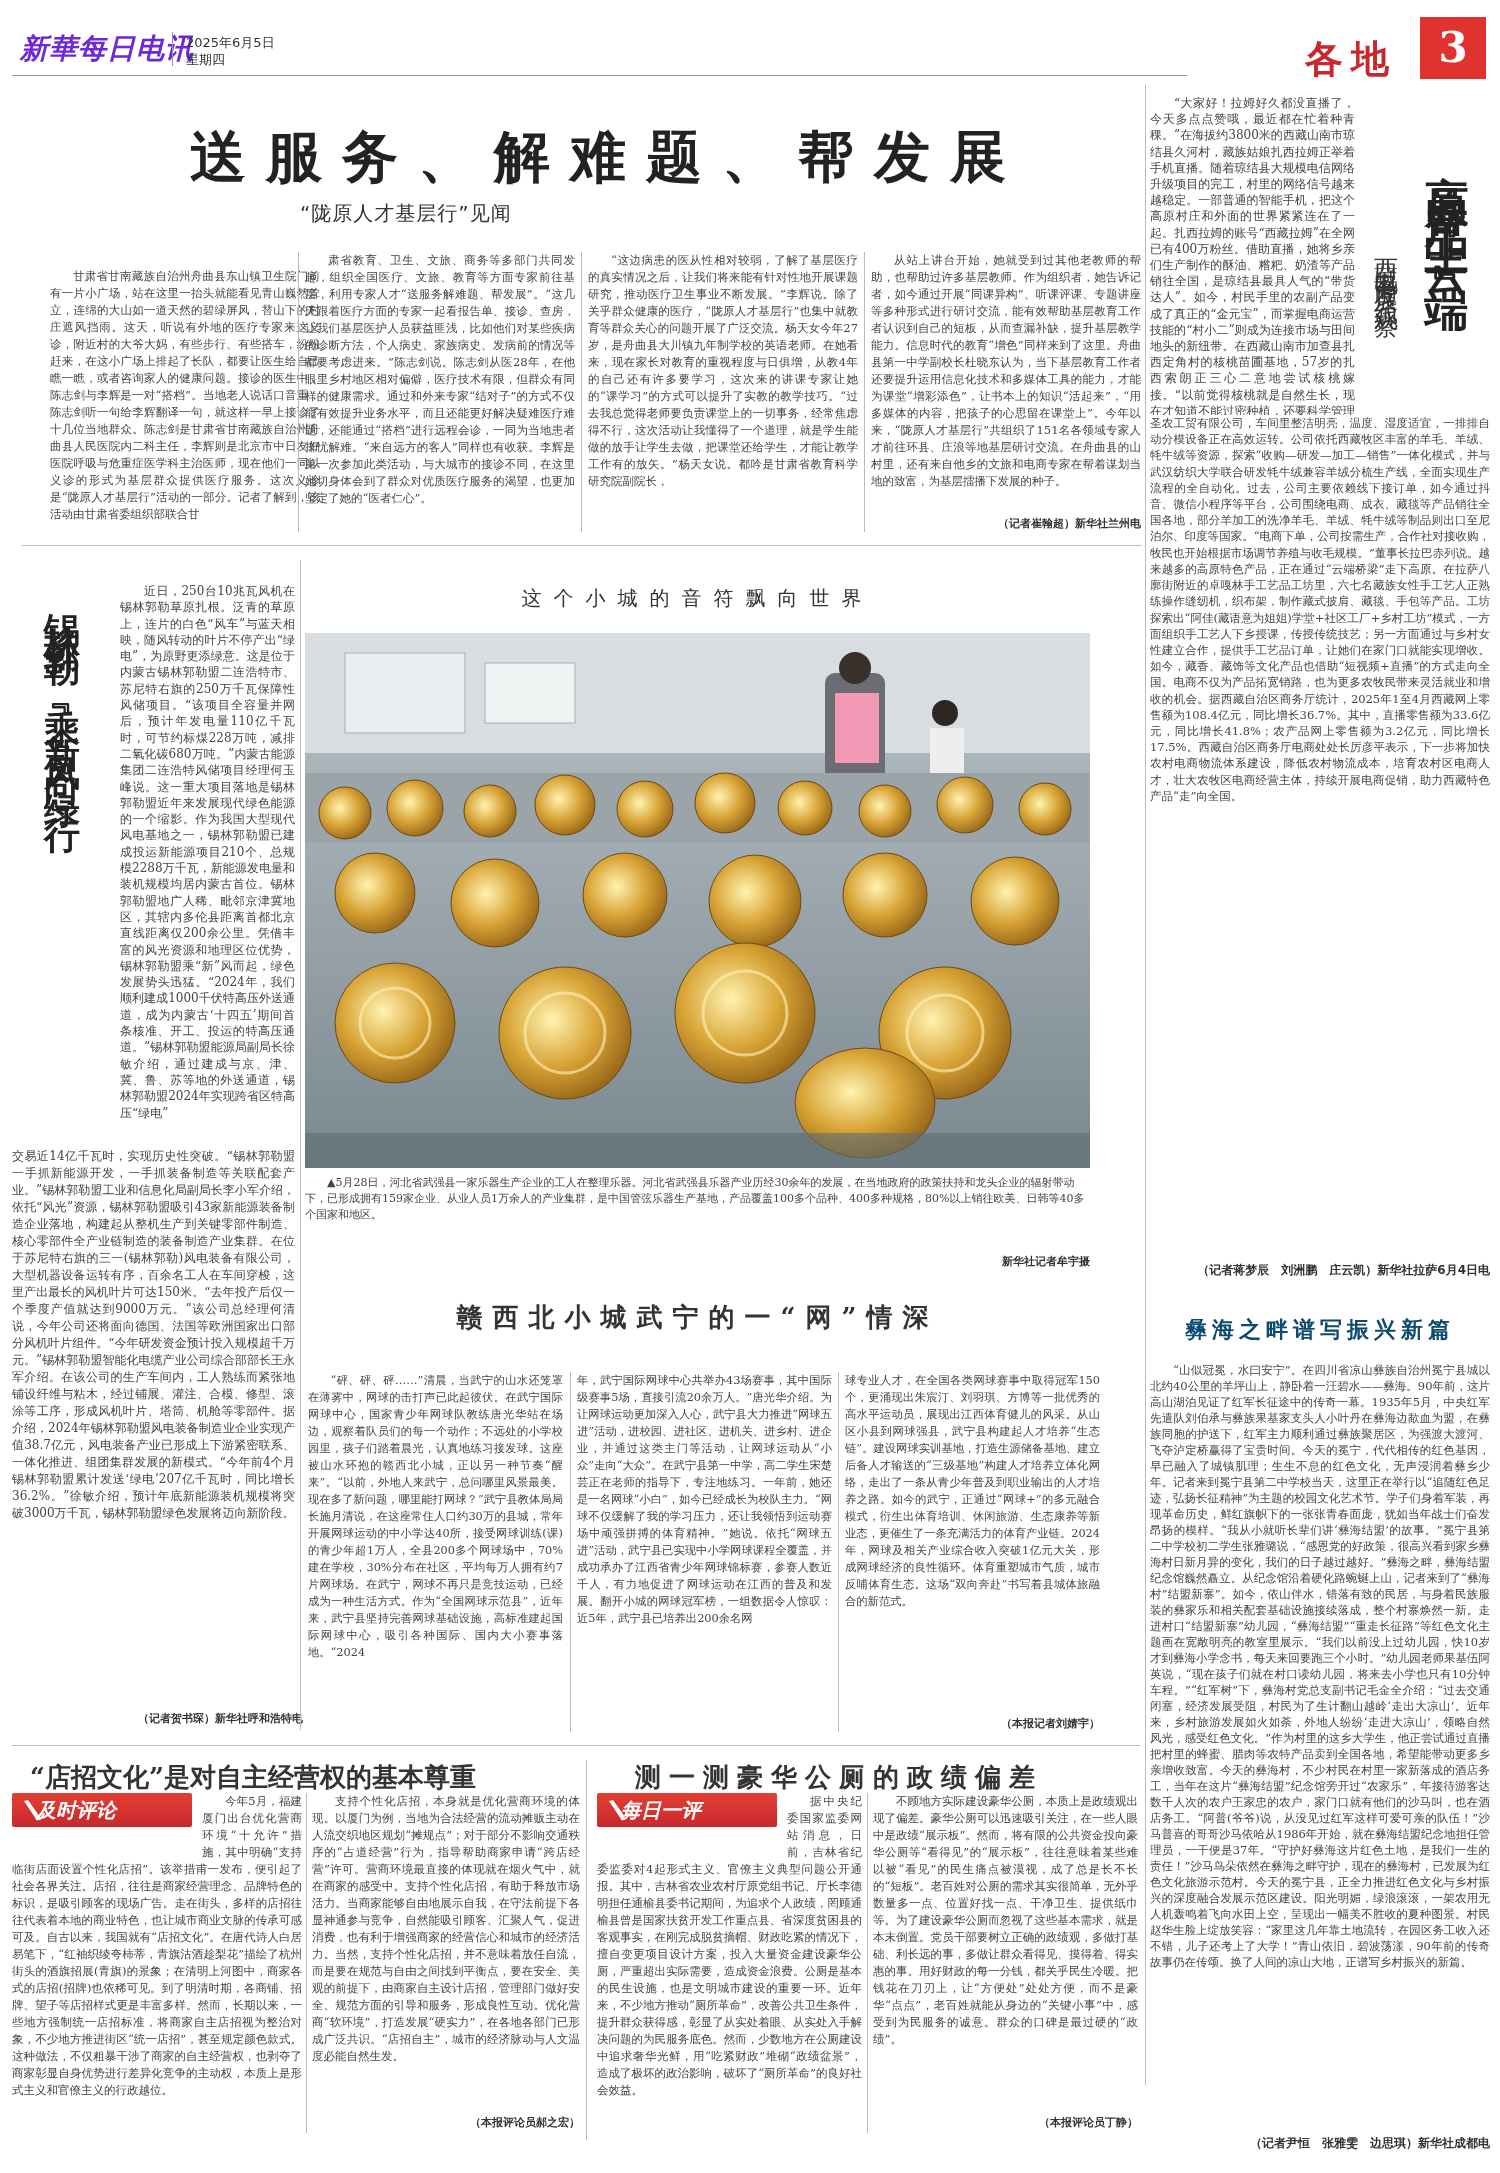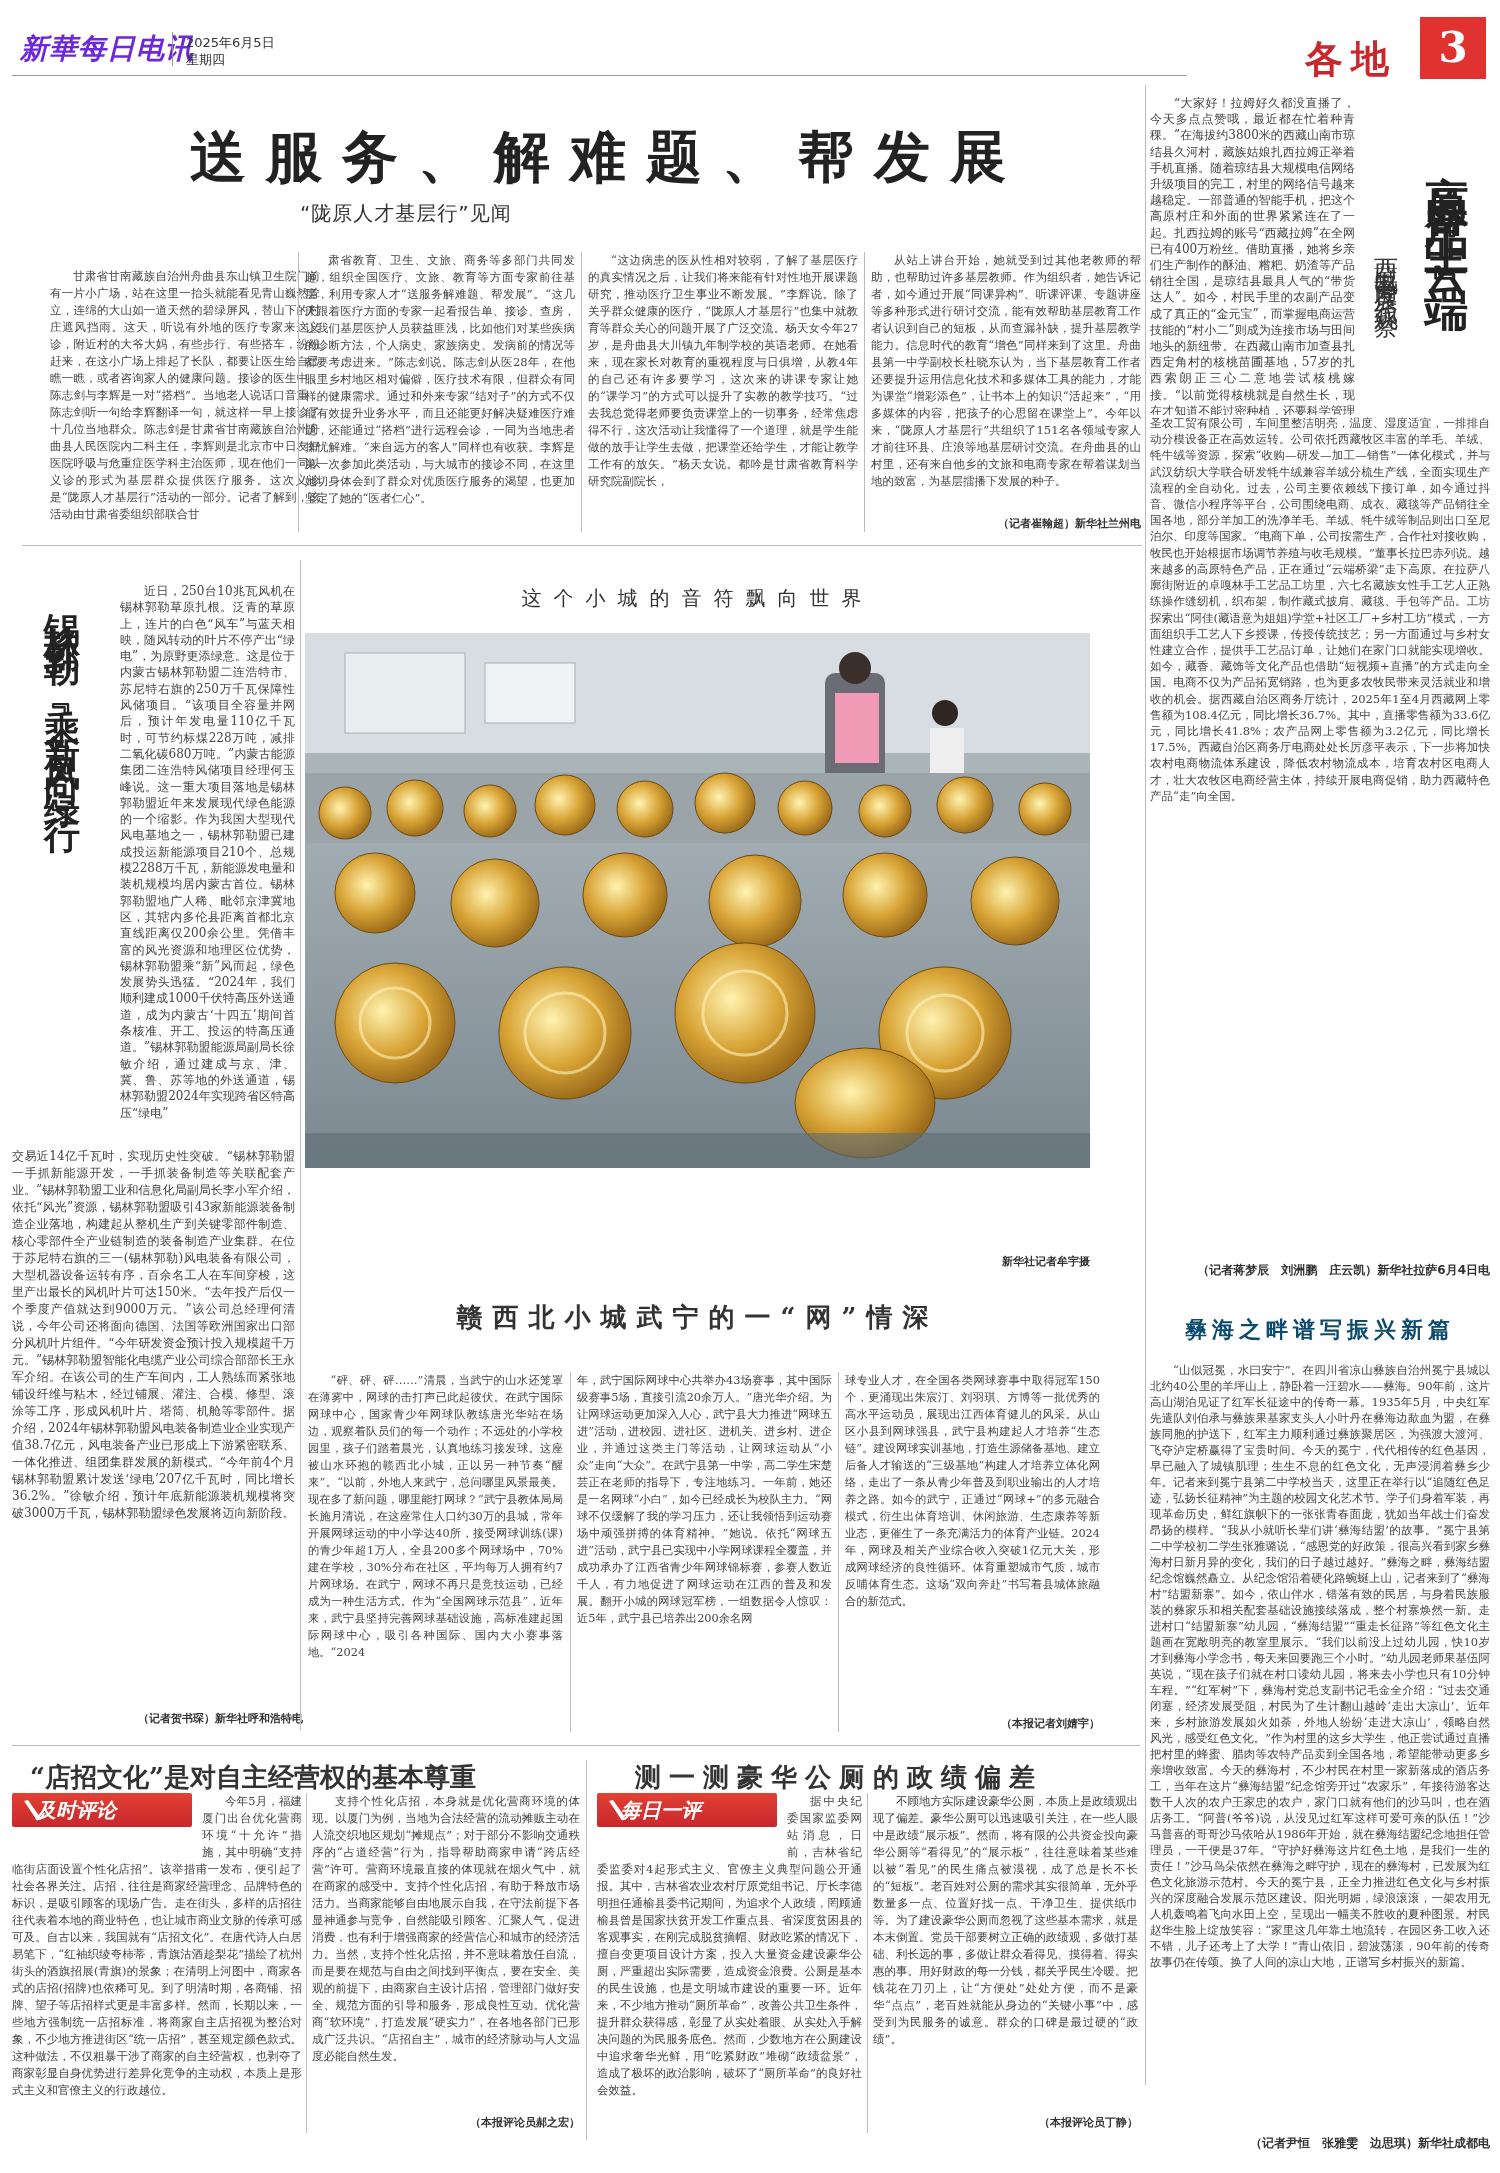--- a/index.html
+++ b/index.html
@@ -121,20 +121,21 @@
     <g fill="none" stroke="#fff2bb" stroke-width="3" opacity="0.6">
       <circle cx="90" cy="390" r="35"></circle>
         <circle cx="260" cy="400" r="40"></circle>
         <circle cx="440" cy="380" r="42"></circle>
         <circle cx="640" cy="400" r="38"></circle>
     </g>
     <rect x="0" y="500" width="785" height="35" fill="#5d6c73" opacity="0.6"></rect>
   </svg>
 </div>
 <div class="abs photo-caption">
+  <p style="text-indent:2em;">▲5月28日，河北省武强县一家乐器生产企业的工人在整理乐器。河北省武强县乐器产业历经30余年的发展，在当地政府的政策扶持和龙头企业的辐射带动下，已形成拥有159家企业、从业人员1万余人的产业集群，是中国管弦乐器生产基地，产品覆盖100多个品种、400多种规格，80%以上销往欧美、日韩等40多个国家和地区。</p>
 </div>
 <div class="abs byline" style="left:900px; top:1254px; width:190px; text-align:right;">新华社记者牟宇摄</div>
 
 <div class="abs" style="left:305px; top:1300px; width:785px; text-align:center; font-size:26px; letter-spacing:10px; color:#333; font-weight:bold;">赣西北小城武宁的一“网”情深</div>
 <div class="abs body-text" style="left:308px; top:1372px; width:255px; height:360px; font-size:11.3px;">
     <p>“砰、砰、砰……”清晨，当武宁的山水还笼罩在薄雾中，网球的击打声已此起彼伏。在武宁国际网球中心，国家青少年网球队教练唐光华站在场边，观察着队员们的每一个动作；不远处的小学校园里，孩子们踏着晨光，认真地练习接发球。这座被山水环抱的赣西北小城，正以另一种节奏“醒来”。“以前，外地人来武宁，总问哪里风景最美。现在多了新问题，哪里能打网球？”武宁县教体局局长施月清说，在这座常住人口约30万的县城，常年开展网球运动的中小学达40所，接受网球训练(课)的青少年超1万人，全县200多个网球场中，70%建在学校，30%分布在社区，平均每万人拥有约7片网球场。在武宁，网球不再只是竞技运动，已经成为一种生活方式。作为“全国网球示范县”，近年来，武宁县坚持完善网球基础设施，高标准建起国际网球中心，吸引各种国际、国内大小赛事落地。“2024</p>
   </div>
 <div class="abs col-rule" style="left:570px; top:1372px; height:360px;"></div>
 <div class="abs body-text" style="left:577px; top:1372px; width:255px; height:360px; font-size:11.3px;">
     <p style="text-indent:0">年，武宁国际网球中心共举办43场赛事，其中国际级赛事5场，直接引流20余万人。”唐光华介绍。为让网球运动更加深入人心，武宁县大力推进“网球五进”活动，进校园、进社区、进机关、进乡村、进企业，并通过这类主门等活动，让网球运动从“小众”走向“大众”。在武宁县第一中学，高二学生宋楚芸正在老师的指导下，专注地练习。一年前，她还是一名网球“小白”，如今已经成长为校队主力。“网球不仅缓解了我的学习压力，还让我领悟到运动赛场中顽强拼搏的体育精神。”她说。依托“网球五进”活动，武宁县已实现中小学网球课程全覆盖，并成功承办了江西省青少年网球锦标赛，参赛人数近千人，有力地促进了网球运动在江西的普及和发展。翻开小城的网球冠军榜，一组数据令人惊叹：近5年，武宁县已培养出200余名网</p>

